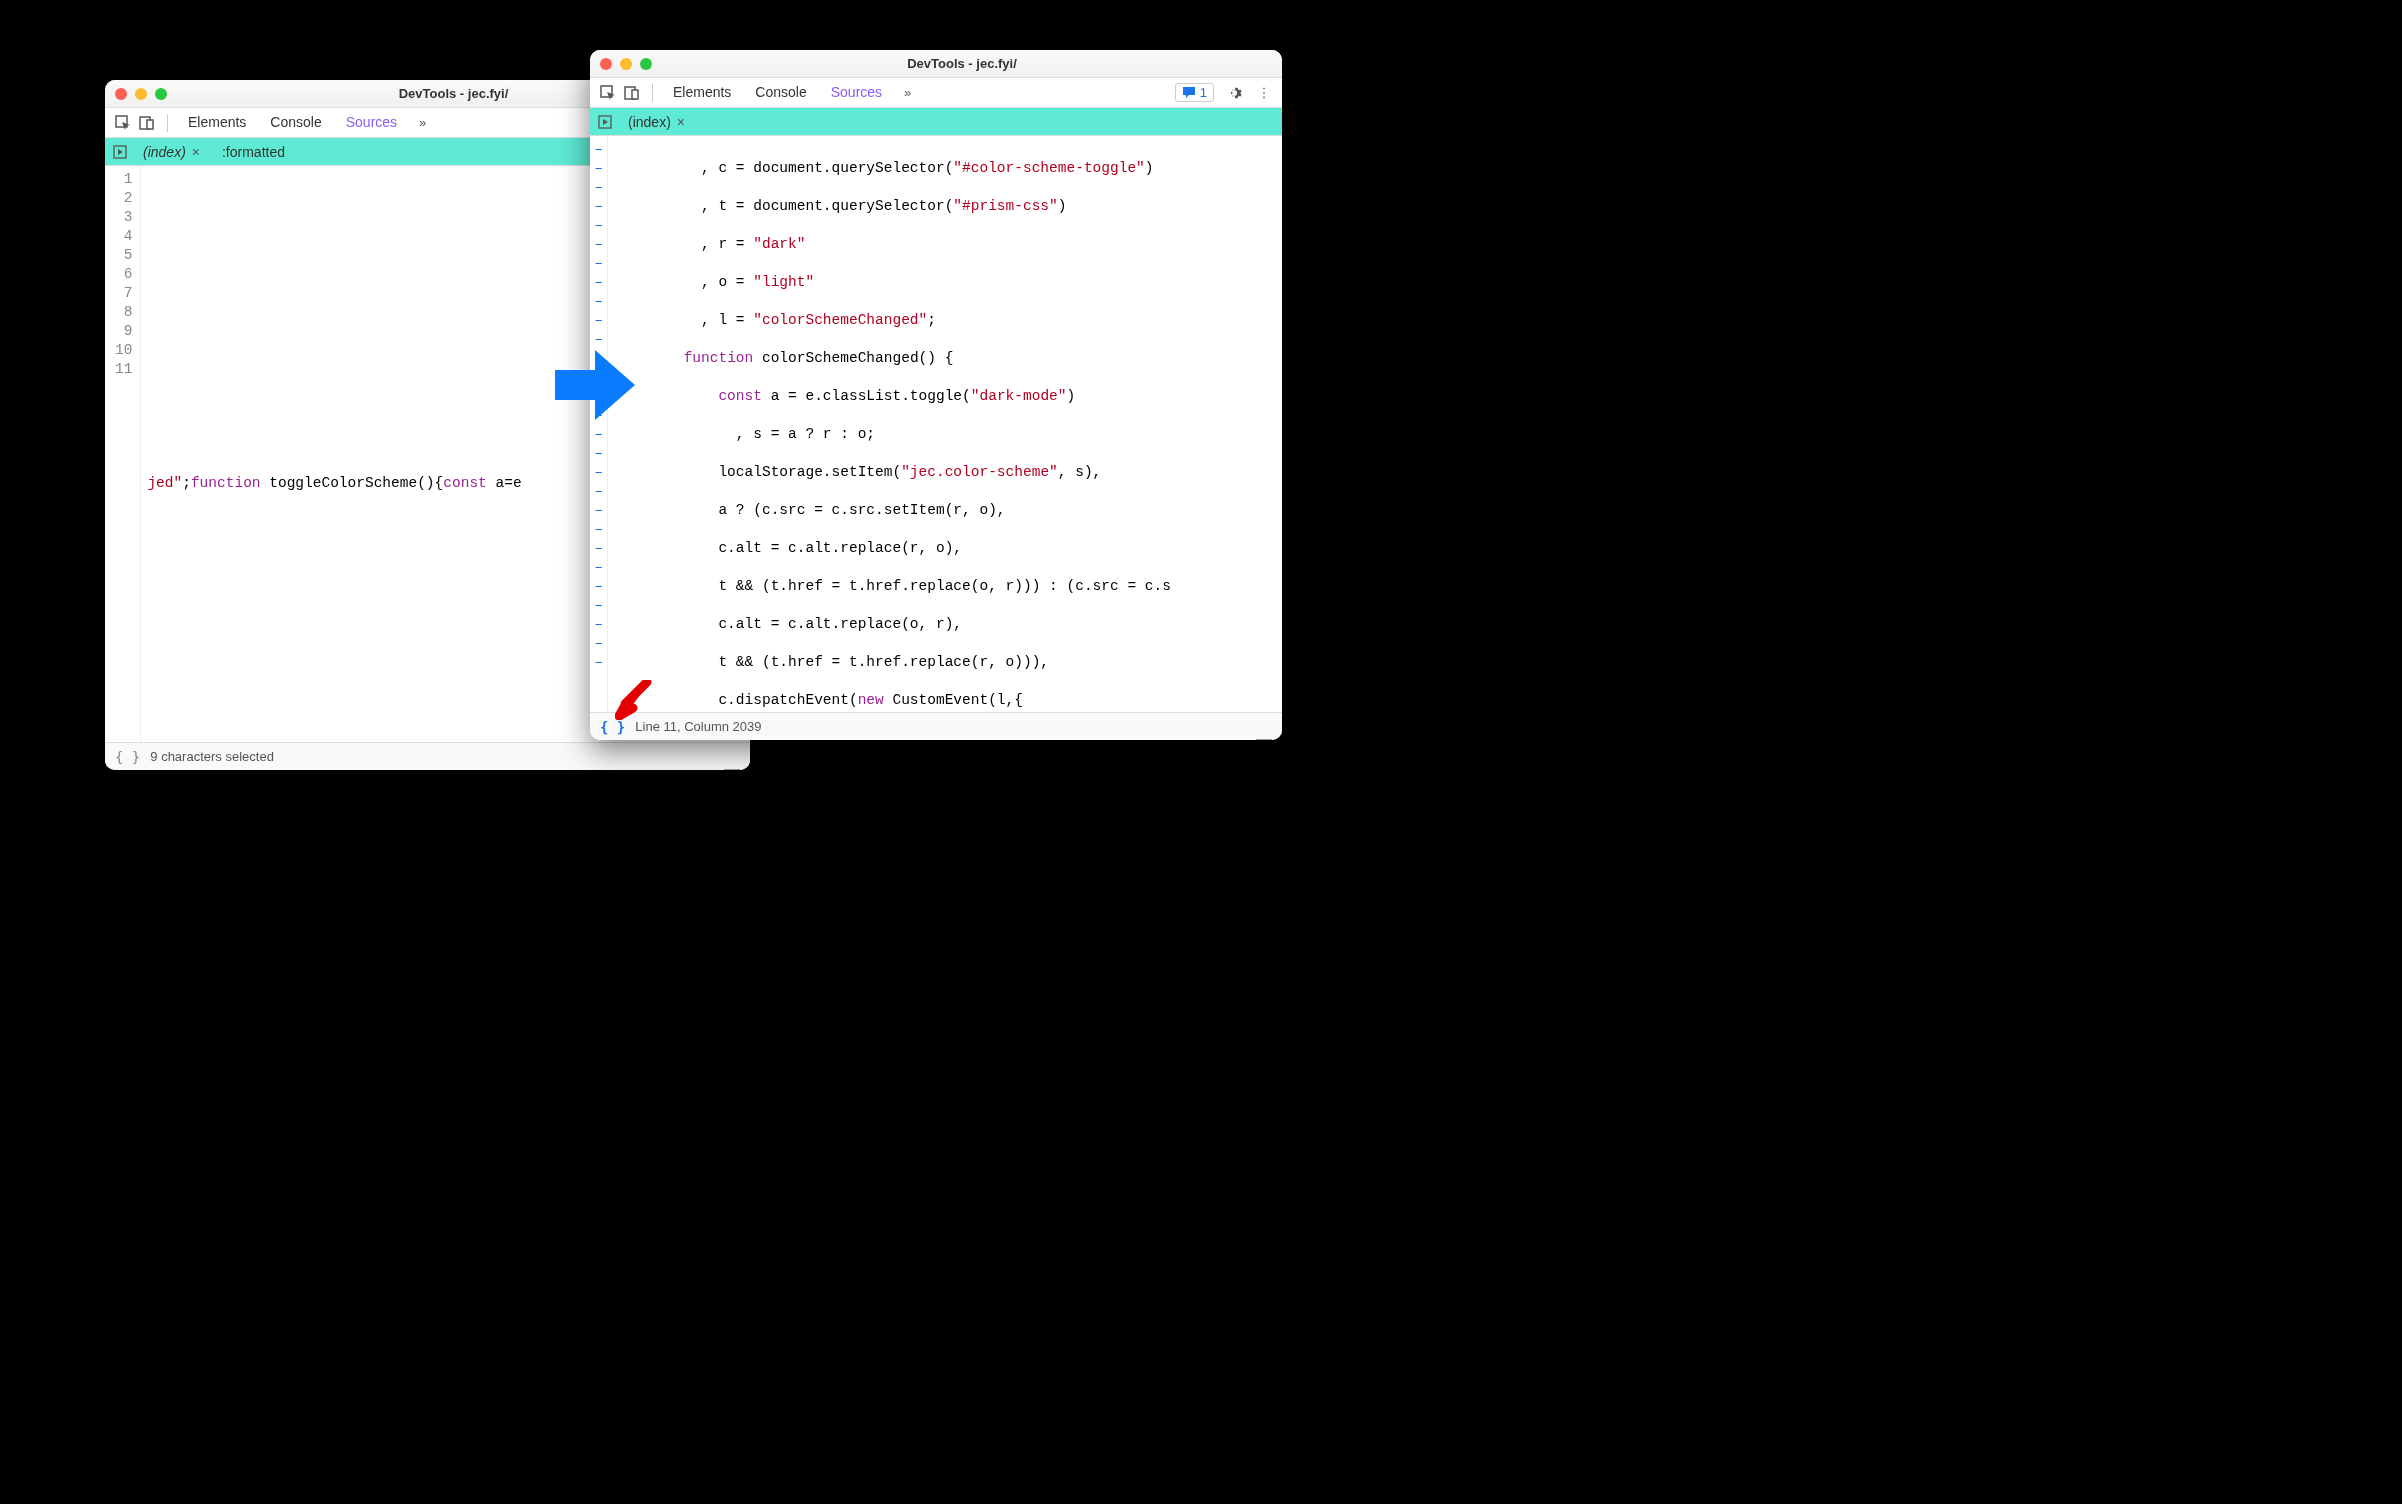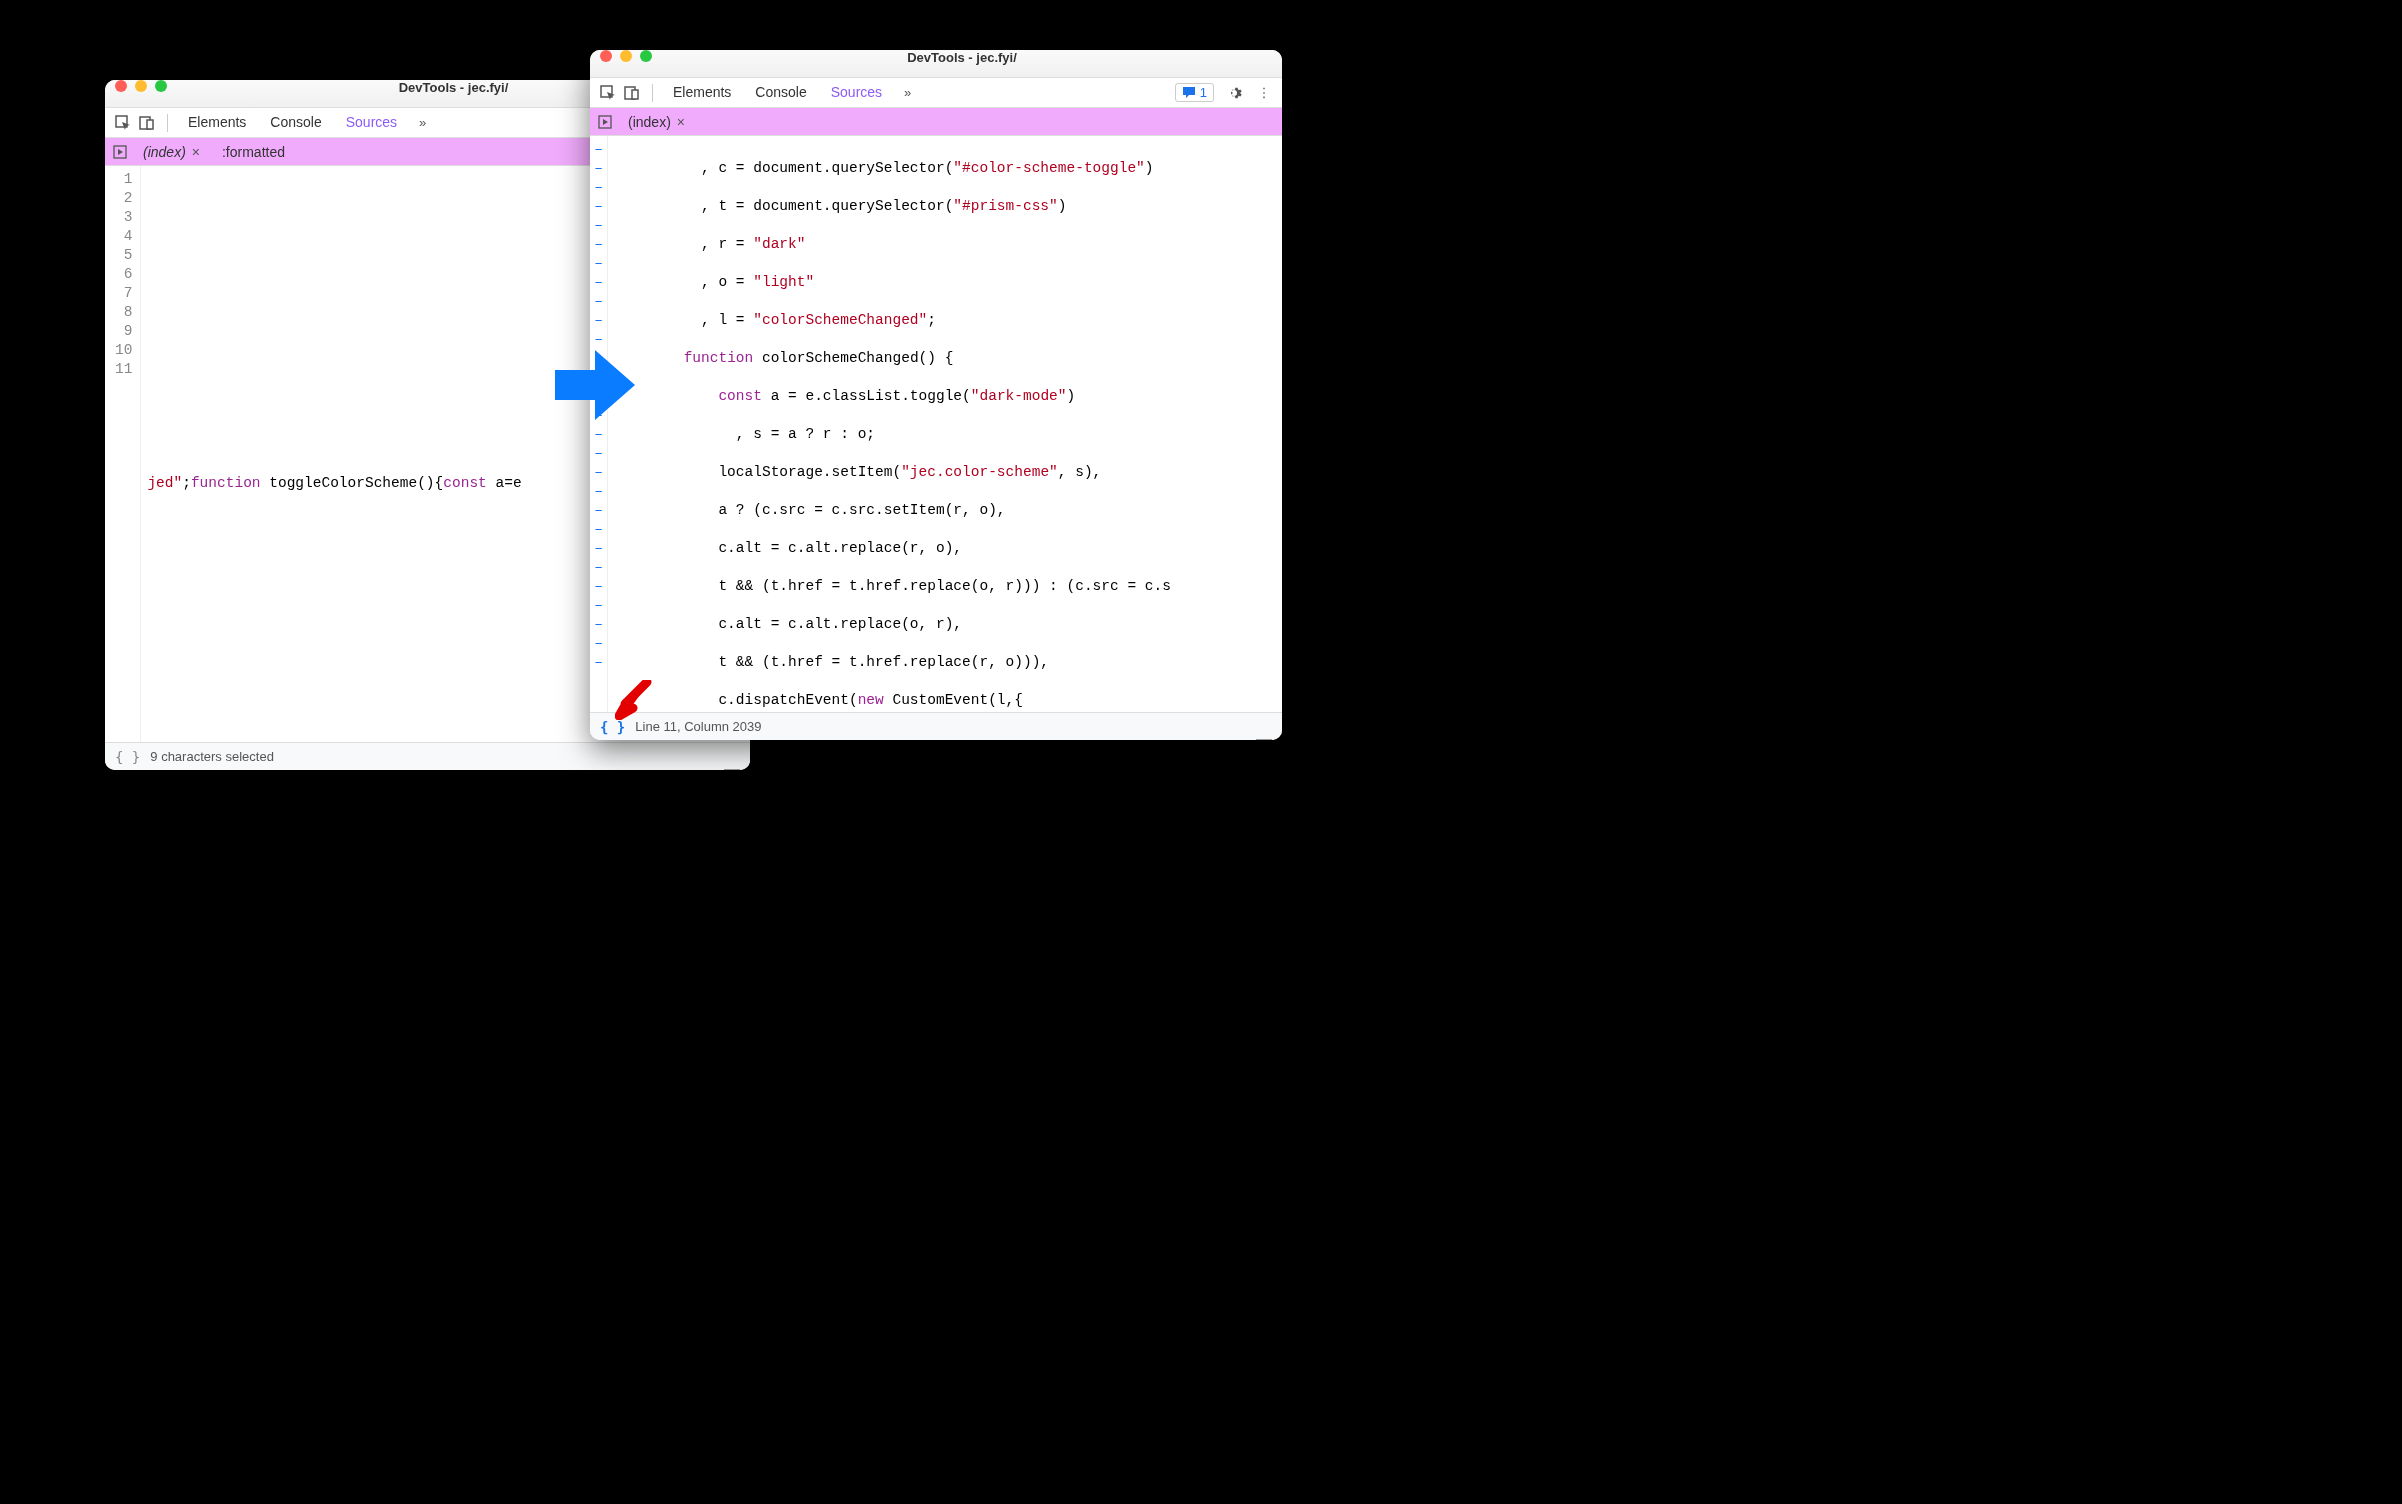--- a/index.html
+++ b/index.html
@@ -19,21 +19,21 @@
     border-radius: 10px;
     box-shadow: 0 10px 30px rgba(0,0,0,0.5);
     display: flex;
     flex-direction: column;
     overflow: hidden;
   }
   .titlebar {
     height: 28px;
     background: linear-gradient(#fafafa,#f0f0f0);
     display: flex;
-    align-items: flex-start;
+    align-items: center;
     padding: 0 10px;
     border-bottom: 1px solid #ddd;
     flex: 0 0 auto;
   }
   .traffic-lights { display: flex; gap: 8px; }
   .tl { width: 12px; height: 12px; border-radius: 50%; }
   .tl.red { background:#ff5f57;} .tl.yellow{background:#febc2e;} .tl.green{background:#28c840;}
   .title-text { flex:1; text-align:center; font-size:13px; font-weight:600; color:#333;}
   .toolbar {
     height: 30px;
@@ -44,21 +44,21 @@
     gap:4px;
     flex: 0 0 auto;
   }
   .tool-icon { width:20px; height:20px; display:flex; align-items:center; justify-content:center; color:#555; cursor:pointer;}
   .vsep { width:1px; height:18px; background:#ccc; margin:0 6px;}
   .tab { padding: 18px 10px; font-size:14px; color:#333; cursor:pointer; border-bottom:2px solid transparent;}
   .tab.active { border-bottom-color:#1a73e8; color:#8b5cf6; font-weight:500;}
   .more-tabs { padding:6px 8px; color:#555; cursor:pointer;}
   .toolbar-right { margin-left:auto; display:flex; align-items:center; gap:10px;}
   .badge-btn { display:flex; align-items:center; gap:4px; border:1px solid #ccc; border-radius:3px; padding:1px 6px; color:#1a73e8; font-size:13px;}
-  .file-tabs { height:28px; background:#f0abfc; display:flex; align-items:center; border-bottom:1px solid #ddd; flex:0 0 auto; padding-left:6px; gap:6px;}
+  .file-tabs { height:28px; background:#5eead4; display:flex; align-items:center; border-bottom:1px solid #ddd; flex:0 0 auto; padding-left:6px; gap:6px;}
   .file-tab { display:flex; align-items:center; gap:6px; padding:4px 8px; font-size:14px; font-style:italic; color:#333;}
   .file-tab.regular { font-style: normal; }
   .file-tab .close { font-style:normal; color:#555; cursor:pointer;}
   .play-icon-box { width:18px; display:flex; justify-content:center;}
   .editor { flex:1; display:flex; overflow:hidden; font-family: Menlo, Monaco, "Courier New", monospace; font-size:14.5px; line-height:19px; }
   .gutter-ln { background:#fff; text-align:right; color:#888; padding:4px 8px 4px 10px; border-right:1px solid #eee; user-select:none; flex:0 0 auto;}
   .gutter-dash { background:#fff; width:18px; padding-top:4px; color:#1a73e8; text-align:center; user-select:none; flex:0 0 auto; border-right:1px solid #eee;}
   .gutter-dash .d { height:19px; }
   .code { padding:4px 0 4px 6px; white-space:pre; overflow:hidden; flex:1; color:#000;}
   .code .line { height:19px; }

